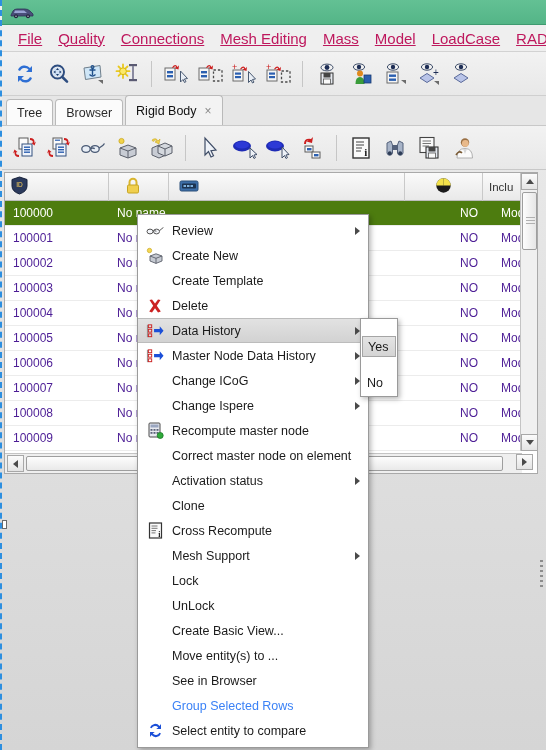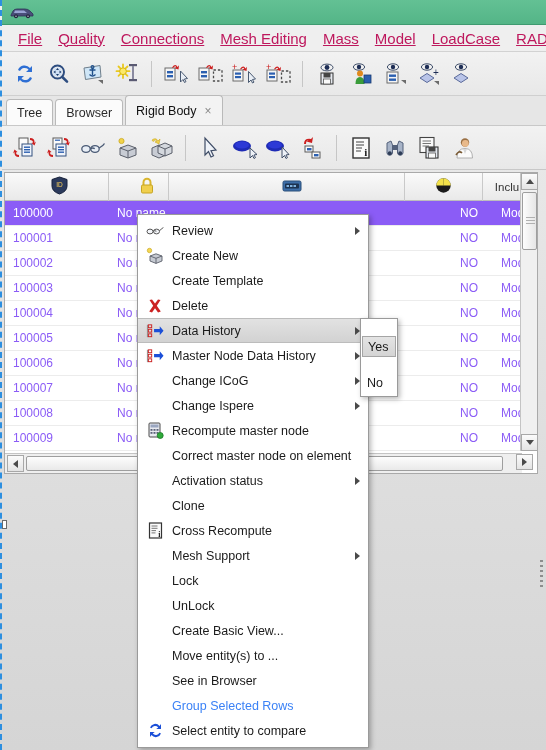--- a/index.html
+++ b/index.html
@@ -110,41 +110,41 @@
     overflow: hidden;
   }
   .thead {
     position: absolute; left: 0; top: 0; width: 534px; height: 28px;
     background: linear-gradient(to bottom, #fafafa 0%, #e9e9e9 100%);
     border-bottom: 1px solid #bdbdbd;
     display: flex; align-items: center;
   }
   .th {
     height: 28px;
-    display: flex; align-items: center; justify-content: center;
+    display: flex; align-items: center; justify-content: flex-start;
     padding-left: 6px;
     border-right: 1px solid #c9c9c9;
     font-size: 11.5px; color: #333;
     flex: 0 0 auto;
     cursor: default;
     overflow: hidden;
   }
   .tbody {
     position: absolute; left: 0; top: 28px; width: 517px; height: 250px;
     overflow: hidden;
     background: #fff;
   }
   .trow {
     display: flex; align-items: center;
     height: 25px;
     border-bottom: 1px solid #ececec;
-    font-size: 12px; color: #8b5cf6;
+    font-size: 12px; color: #4c1d95;
     cursor: default;
   }
-  .trow.selected { background: #8b5cf6; color: #ffffff; }
+  .trow.selected { background: #4d7c0f; color: #ffffff; }
   .td {
     height: 25px; display: flex; align-items: center;
     padding-left: 8px;
     flex: 0 0 auto; overflow: hidden; white-space: nowrap;
   }
   .td.c-id    { width: 104px; }
   .td.c-name  { width: 336px; }
   .td.c-flag  { width: 48px; justify-content: center; padding-left: 0; }
   .td.c-inc   { width: 40px; }
 

